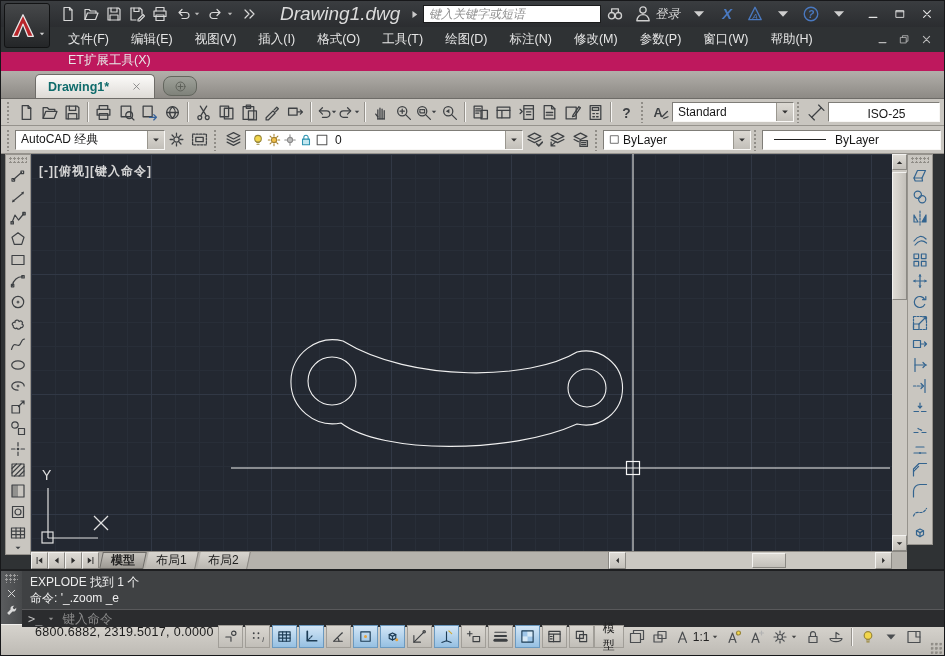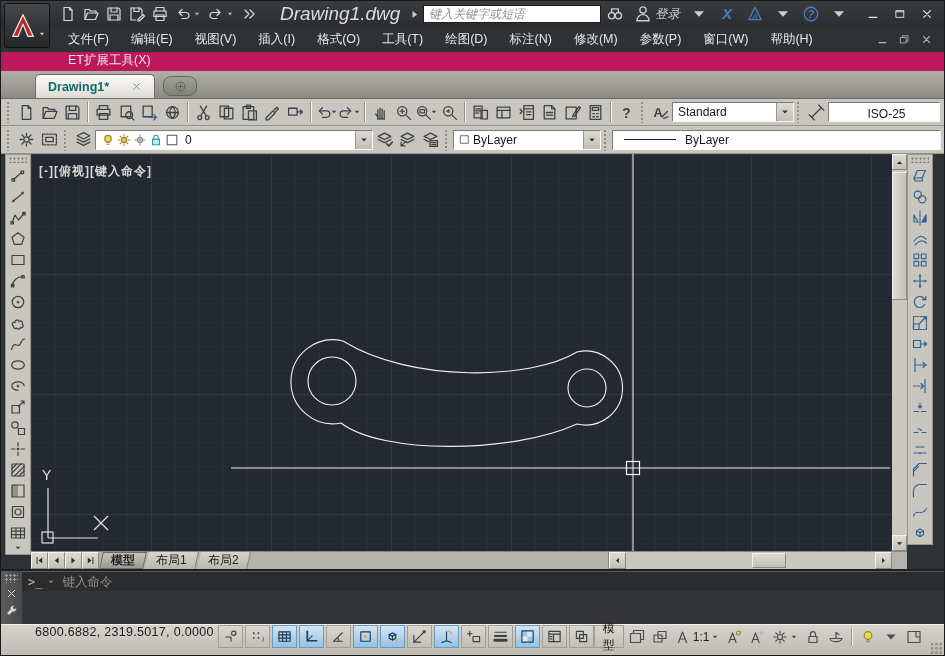--- a/index.html
+++ b/index.html
@@ -652,20 +652,30 @@
           </svg>
         </span>
       </span>
     <div class="combo" style="width:112px;align-items:flex-end;" data-name="dim-style-combo">
       <span class="lb" data-name="dim-style-value" style="margin:0 auto;">ISO-25</span>
     </div>
   </div>
 
   <div class="tb2" data-name="layers-properties-toolbar">
     <span class="grip" data-name="toolbar-grip"></span>
+    <div class="combo" style="width:150px;" data-name="workspace-combo">
+      <span class="lb" data-name="workspace-value">AutoCAD 经典</span>
+      <span class="ddb">
+          <span class="ic" data-name="chevron-down-icon">
+            <svg class="ig" viewBox="0 0 16 16">
+              <path d="M3.5 5.5l4.5 5 4.5-5z" fill="currentColor" stroke="none"></path>
+            </svg>
+          </span>
+        </span>
+    </div>
     <span data-name="workspace-tools" style="display:flex;align-items:center;">
 
     <span class="tbtn" data-name="workspace-settings-button">
           <span class="ic" data-name="gear-icon">
             <svg class="ig" viewBox="0 0 16 16">
               <circle cx="8" cy="8" r="2.5"></circle>
               <path d="M8 2v2.2M8 11.8V14M2 8h2.2M11.8 8H14M3.8 3.8l1.6 1.6M10.6 10.6l1.6 1.6M12.2 3.8l-1.6 1.6M5.4 10.6l-1.6 1.6"></path>
             </svg>
           </span>
         </span>
@@ -1229,20 +1239,24 @@
             <path d="M4 4l8 8M12 4l-8 8"></path>
           </svg>
         </span>
       <span class="ic" data-name="wrench-icon">
           <svg class="ig" viewBox="0 0 16 16">
             <path d="M13.8 4.6a3.8 3.8 0 0 1-4.6 4.6L5 13.4 2.6 11l4.2-4.2A3.8 3.8 0 0 1 11.4 2.2L9.6 4l.6 1.8L12 6.4z" fill="currentColor" stroke="none"></path>
           </svg>
         </span>
     </div>
     <div class="cmdmain" data-name="command-window-body">
+      <div class="cmdhist" data-name="command-history">
+        <div data-name="command-history-line">EXPLODE 找到 1 个</div>
+        <div data-name="command-history-line">命令: '_.zoom _e</div>
+      </div>
       <div class="cmdinput" data-name="command-input-row">
         <span class="cmdprompt" data-name="command-prompt-icon">&gt;_</span>
         <span class="dd" data-name="chevron-down-icon">
             <svg class="ig" viewBox="0 0 16 16">
               <path d="M3.5 5.5l4.5 5 4.5-5z" fill="currentColor" stroke="none"></path>
             </svg>
           </span>
         <input class="cmdfield" data-name="command-input" placeholder="键入命令" style="">
       </div>
     </div>

